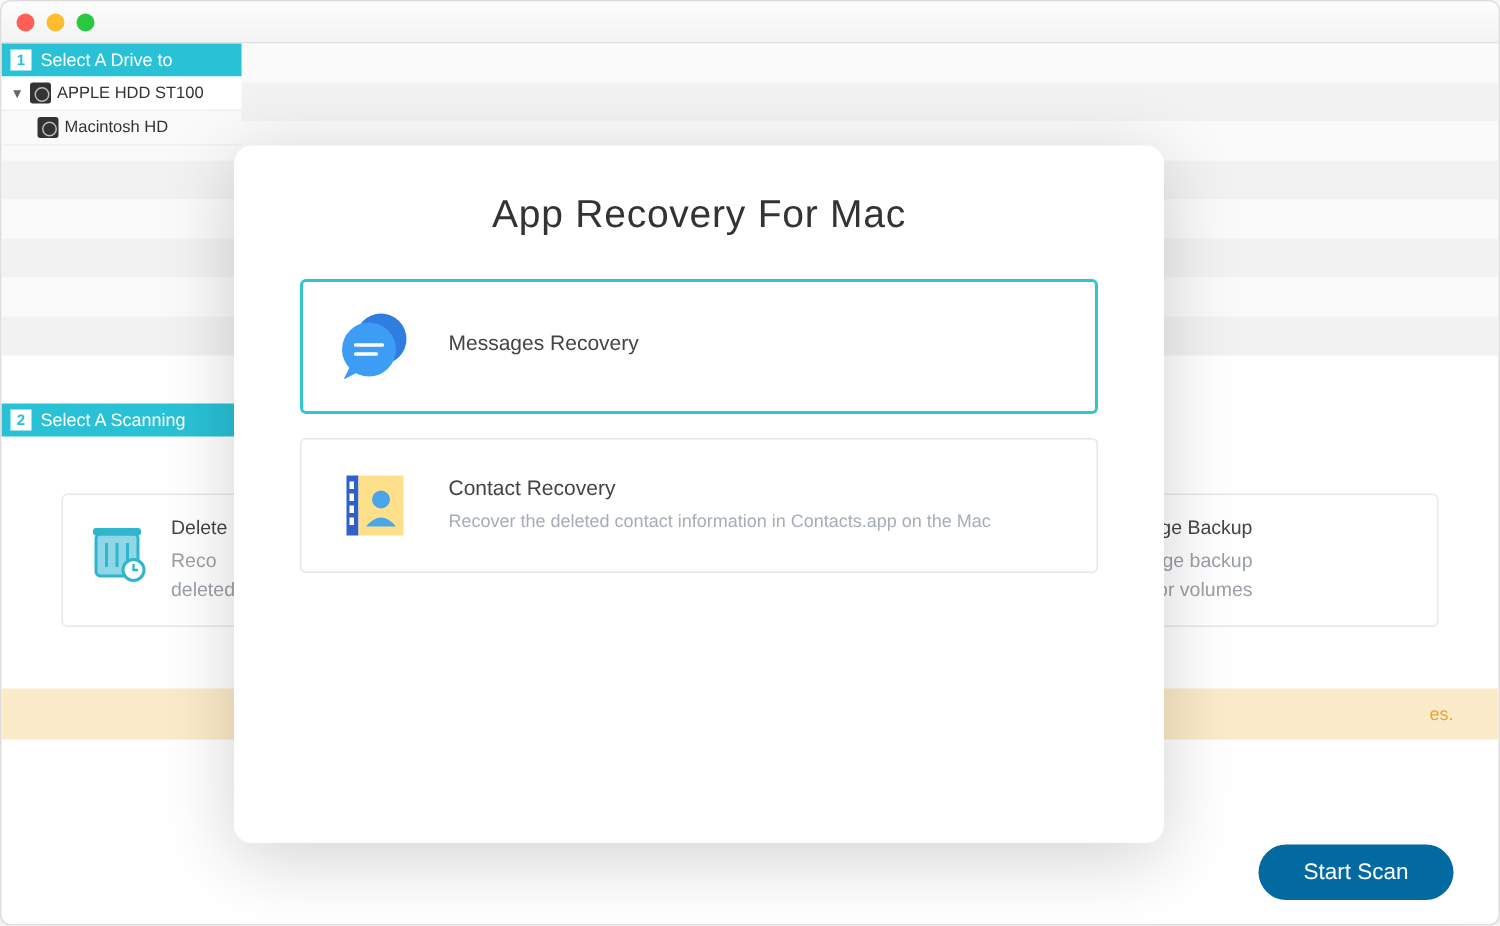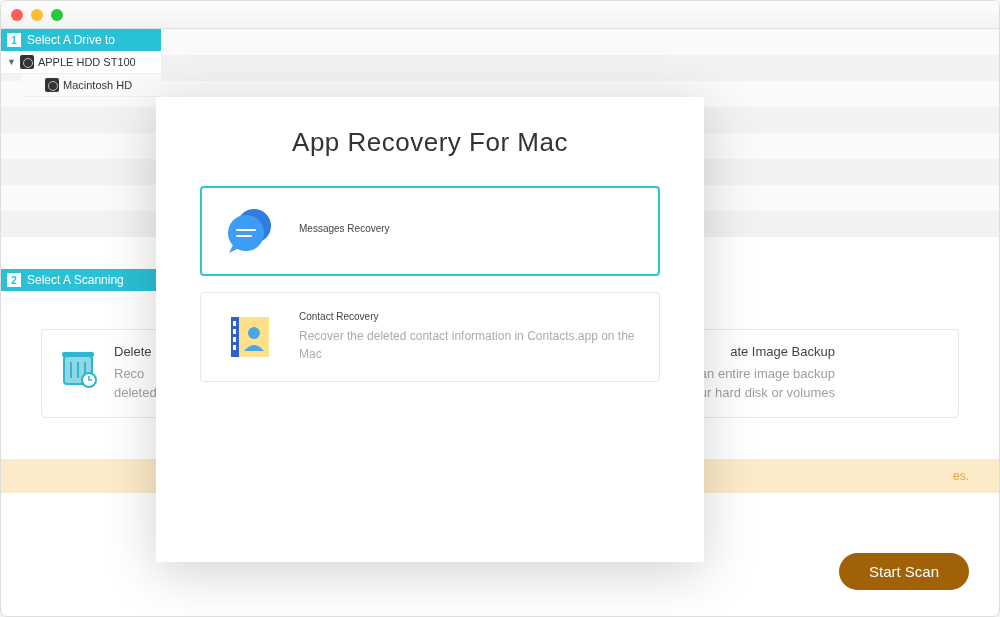--- a/index.html
+++ b/index.html
@@ -6,44 +6,44 @@
     body { background:#fff; }
     .window { width:1000px; height:617px; margin:0 auto; position:relative; border:1px solid #ddd; border-radius:7px; overflow:hidden; background:#fff; box-shadow:0 10px 40px rgba(0,0,0,.15); }
     .titlebar { height:28px; background:linear-gradient(#fdfdfd,#f3f3f3); border-bottom:1px solid #e0e0e0; display:flex; align-items:center; padding:0 10px; gap:8px; }
     .tl-btn { width:12px; height:12px; border-radius:50%; }
     .tl-close{background:#ff5f57;} .tl-min{background:#febc2e;} .tl-max{background:#28c840;}
     .content { position:absolute; top:28px; left:0; right:0; bottom:0; }
     .sidebar { position:absolute; left:0; top:0; width:160px; }
     .step-hdr { background:#29c1d6; color:#fff; font-size:12px; padding:4px 6px; display:flex; align-items:center; gap:6px; }
     .step-num { background:#fff; color:#29c1d6; width:14px; height:14px; font-size:10px; display:flex; align-items:center; justify-content:center; font-weight:600; }
     .drive-row { display:flex; align-items:center; padding:4px 6px; font-size:11px; color:#333; gap:4px; background:#fff; border-bottom:1px solid #f0f0f0; }
-    .drive-row.child { padding-left:24px; background:#fafafa;margin-left:20px; }
+    .drive-row.child { padding-left:24px; background:#fafafa; }
     .drive-row.selected { background:#ececec; }
     .tri { font-size:9px; color:#666; }
     .disk-icon { width:14px; height:14px; background:#333; border-radius:2px; display:inline-block; position:relative; }
     .disk-icon::after{content:"";position:absolute;left:3px;top:3px;width:8px;height:8px;border:1px solid #bbb;border-radius:50%;}
     .step2 { position:absolute; left:0; top:240px; width:160px; }
     .stripes { position:absolute; left:0; right:0; top:28px; }
     .stripes div { height:26px; }
     .stripes div:nth-child(odd){background:#fafafa;}
     .stripes div:nth-child(even){background:#f2f2f2;}
     .bottom-cards { position:absolute; left:40px; right:40px; top:300px; display:flex; gap:20px; }
     .card { flex:1; background:#fff; border:1px solid #e8e8e8; border-radius:4px; padding:14px 14px 14px 14px; display:flex; gap:14px; align-items:flex-start; }
     .card .txt h4{font-size:13px;color:#444;font-weight:500;margin-bottom:6px;}
     .card .txt p{font-size:13px;color:#9aa0a6;line-height:1.45;}
     .trash-icon{width:44px;height:44px;flex-shrink:0;}
     .yellow-strip{position:absolute;left:0;right:0;top:430px;height:34px;background:#fcebc8;display:flex;align-items:center;justify-content:flex-end;padding-right:30px;color:#e8a33c;font-size:12px;}
-    .start-btn{position:absolute;right:30px;bottom:26px;background:#a16207;color:#fff;border:none;padding:10px 30px;border-radius:22px;font-size:15px;cursor:pointer;}
+    .start-btn{position:absolute;right:30px;bottom:16px;background:#0369a1;color:#fff;border:none;padding:10px 30px;border-radius:22px;font-size:15px;cursor:pointer;}
     .modal-backdrop{position:absolute;inset:0;top:28px;background:rgba(255,255,255,.0);}
-    .modal{position:absolute;left:155px;top:40px;width:548px;height:465px;background:#fff;border-radius:0;box-shadow:0 10px 50px rgba(0,0,0,.18);padding:30px 44px;}
+    .modal{position:absolute;left:155px;top:40px;width:620px;height:465px;background:#fff;border-radius:12px;box-shadow:0 10px 50px rgba(0,0,0,.18);padding:30px 44px;}
     .modal h2{text-align:center;font-size:26px;font-weight:400;color:#333;letter-spacing:.5px;margin-bottom:28px;}
     .opt{border:1px solid #e6e6e6;border-radius:4px;padding:16px 20px;display:flex;gap:22px;align-items:center;margin-bottom:16px;cursor:pointer;}
     .opt.selected{border:2px solid #2fc7cf;padding:15px 19px;}
     .opt .oicon{width:56px;height:56px;flex-shrink:0;}
-    .opt .otxt h3{font-size:10px;color:#444;font-weight:500;margin-bottom:6px;}
+    .opt .otxt h3{font-size:14px;color:#444;font-weight:500;margin-bottom:6px;}
     .opt .otxt p{font-size:12px;color:#a6adb4;line-height:1.45;}
   </style>
 </head>
 <body>
 
 <div class="window">
   <div class="titlebar">
     <div class="tl-btn tl-close"></div>
     <div class="tl-btn tl-min"></div>
     <div class="tl-btn tl-max"></div>

